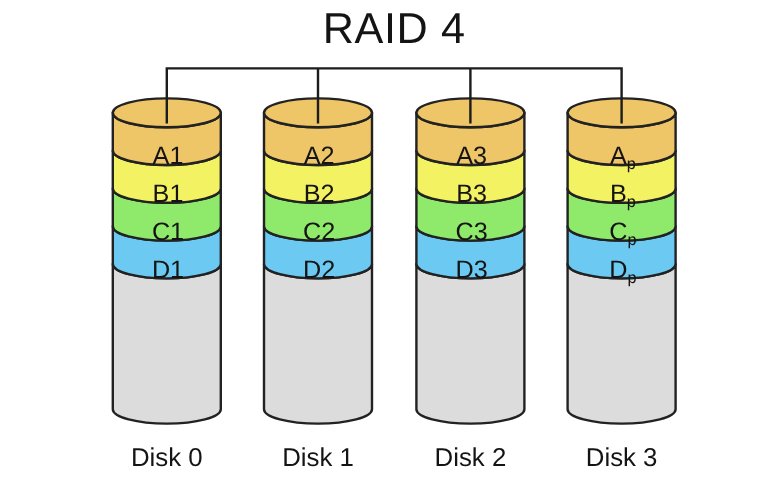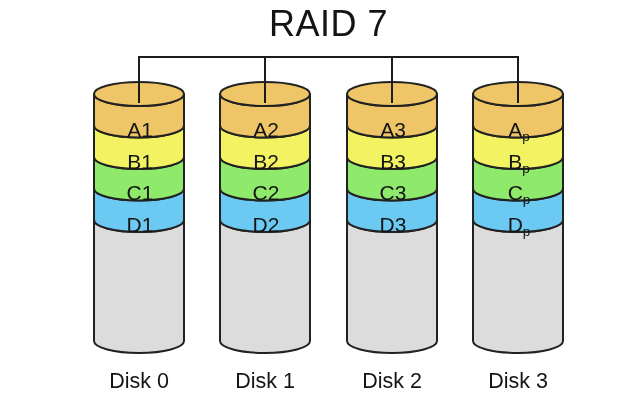--- a/index.html
+++ b/index.html
@@ -52,21 +52,21 @@
     font-size: 21.5px;
     text-anchor: middle;
     font-family: "Liberation Sans", "DejaVu Sans", sans-serif;
   }
 </style>
 </head>
 <body style="background: rgb(255, 255, 255);">
 
 <div class="canvas">
 
-  <div class="title">RAID 7</div>
+  <div class="title">RAID 4</div>
 
   <svg class="diagram" width="642" height="407" viewBox="0 0 642 407">
 
     <g transform="translate(139,94)">
       <path class="body-shape" d="M-45 126 V247 A45 12 0 0 0 45 247 V126 A45 12 0 0 1 -45 126 Z" fill="#DCDCDC" stroke="#222222"></path>
       <path class="band" d="M-45 94.5 V126 A45 12 0 0 0 45 126 V94.5 A45 12 0 0 1 -45 94.5 Z" fill="#6BC9F2" stroke="#222222"></path>
       <path class="band" d="M-45 63 V94.5 A45 12 0 0 0 45 94.5 V63 A45 12 0 0 1 -45 63 Z" fill="#8FE96B" stroke="#222222"></path>
       <path class="band" d="M-45 31.5 V63 A45 12 0 0 0 45 63 V31.5 A45 12 0 0 1 -45 31.5 Z" fill="#F2F262" stroke="#222222"></path>
       <path class="band" d="M-45 0 V31.5 A45 12 0 0 0 45 31.5 V0 A45 12 0 0 1 -45 0 Z" fill="#EFC667" stroke="#222222"></path>
       <ellipse class="top-ellipse" cx="0" cy="0" rx="45" ry="12" fill="#EFC667" stroke="#222222"></ellipse>

